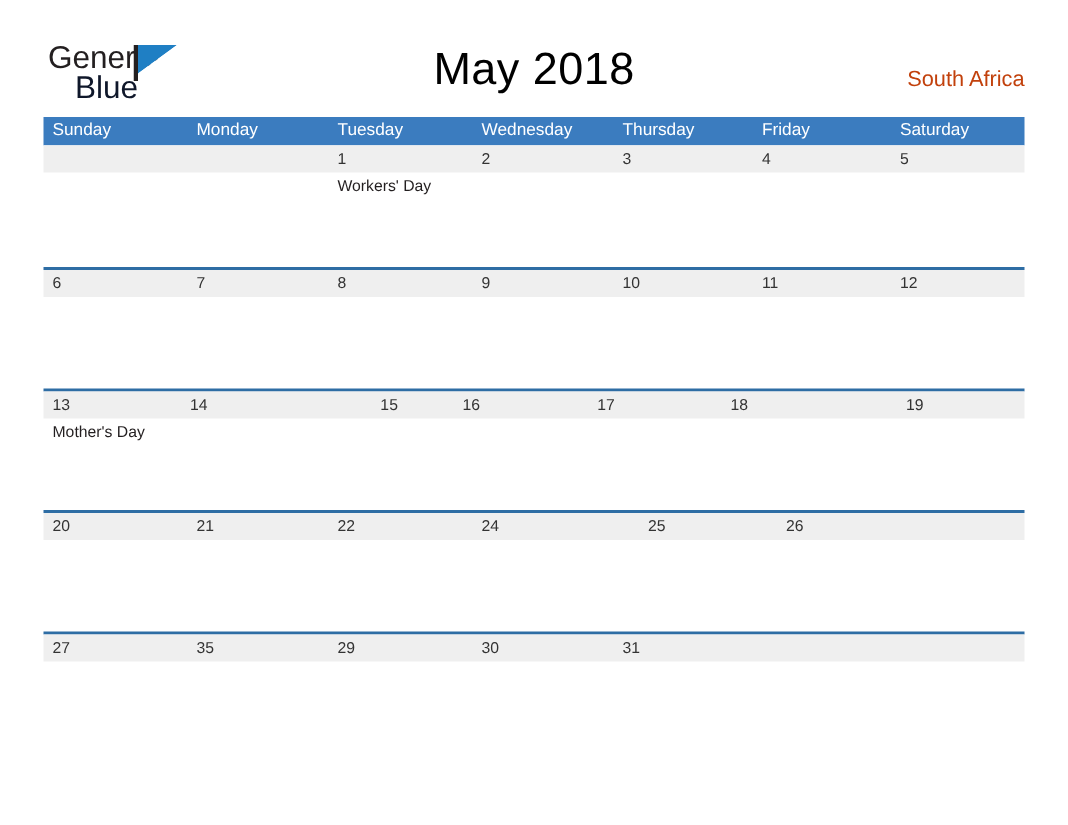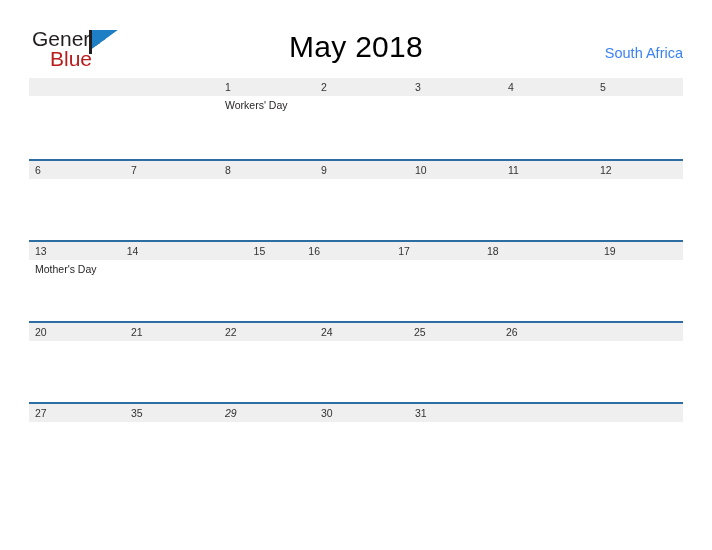--- a/index.html
+++ b/index.html
@@ -46,21 +46,21 @@
     font-size: 21px;
     letter-spacing: 0px;
     color: #231f20;
     font-family: "Liberation Sans", sans-serif;
   }
   .logo-blue {
     position: absolute;
     left: 18px;
     top: 20px;
     font-size: 21px;
-    color: #b91c1c;
+    color: #0f172a;
     font-family: "Liberation Sans", sans-serif;
   }
   .logo-flag {
     position: absolute;
     left: 57px;
     top: 2px;
     width: 30px;
     height: 24px;
   }
 
@@ -74,21 +74,21 @@
     color: #000000;
     font-family: "Liberation Sans", sans-serif;
     letter-spacing: 0.3px;
   }
 
   .country {
     position: absolute;
     right: 29px;
     top: 45px;
     font-size: 14.5px;
-    color: #3b82f6;
+    color: #c2410c;
     font-family: "Liberation Sans", sans-serif;
   }
 
   
   .calendar {
     position: absolute;
     left: 29px;
     top: 78px;
     width: 654px;
   }
@@ -176,20 +176,29 @@
         </svg>
       </span>
     </div>
 
     <div class="month-title">May 2018</div>
 
     <div class="country">South Africa</div>
   </div>
 
   <div class="calendar">
+    <div class="weekday-head" id="weekday-head">
+        <div class="cell" style="width: 96px;">Sunday</div>
+        <div class="cell" style="width: 94px;">Monday</div>
+        <div class="cell" style="width: 96px;">Tuesday</div>
+        <div class="cell" style="width: 94px;">Wednesday</div>
+        <div class="cell" style="width: 93px;">Thursday</div>
+        <div class="cell" style="width: 92px;">Friday</div>
+        <div class="cell" style="width: 89px;">Saturday</div>
+      </div>
     <div id="weeks-container">
         <div class="week-row">
           <div class="band"></div>
           <div class="cells">
             <div class="cell empty" style="width: 96px;"></div>
             <div class="cell empty" style="width: 94px;"></div>
             <div class="cell" style="width: 96px;">
               <span class="daynum">1</span>
               <span class="event">Workers' Day</span>
             </div>
@@ -268,38 +277,38 @@
             </div>
             <div class="cell" style="width: 94px;">
               <span class="daynum">21</span>
             </div>
             <div class="cell" style="width: 96px;">
               <span class="daynum">22</span>
             </div>
             <div class="cell" style="width: 93px;">
               <span class="daynum">24</span>
             </div>
-            <div class="cell" style="width: 92px;">
+            <div class="cell" style="width: 92px; margin-left: 18px;">
               <span class="daynum">25</span>
             </div>
             <div class="cell" style="width: 89px;">
               <span class="daynum">26</span>
             </div>
           </div>
         </div>
         <div class="week-row">
           <div class="band"></div>
           <div class="cells">
             <div class="cell" style="width: 96px;">
               <span class="daynum">27</span>
             </div>
             <div class="cell" style="width: 94px;">
               <span class="daynum">35</span>
             </div>
-            <div class="cell" style="width: 96px; font-style: italic;">
+            <div class="cell" style="width: 96px;">
               <span class="daynum">29</span>
             </div>
             <div class="cell" style="width: 94px;">
               <span class="daynum">30</span>
             </div>
             <div class="cell" style="width: 93px;">
               <span class="daynum">31</span>
             </div>
             <div class="cell empty" style="width: 92px;"></div>
             <div class="cell empty" style="width: 89px;"></div>

